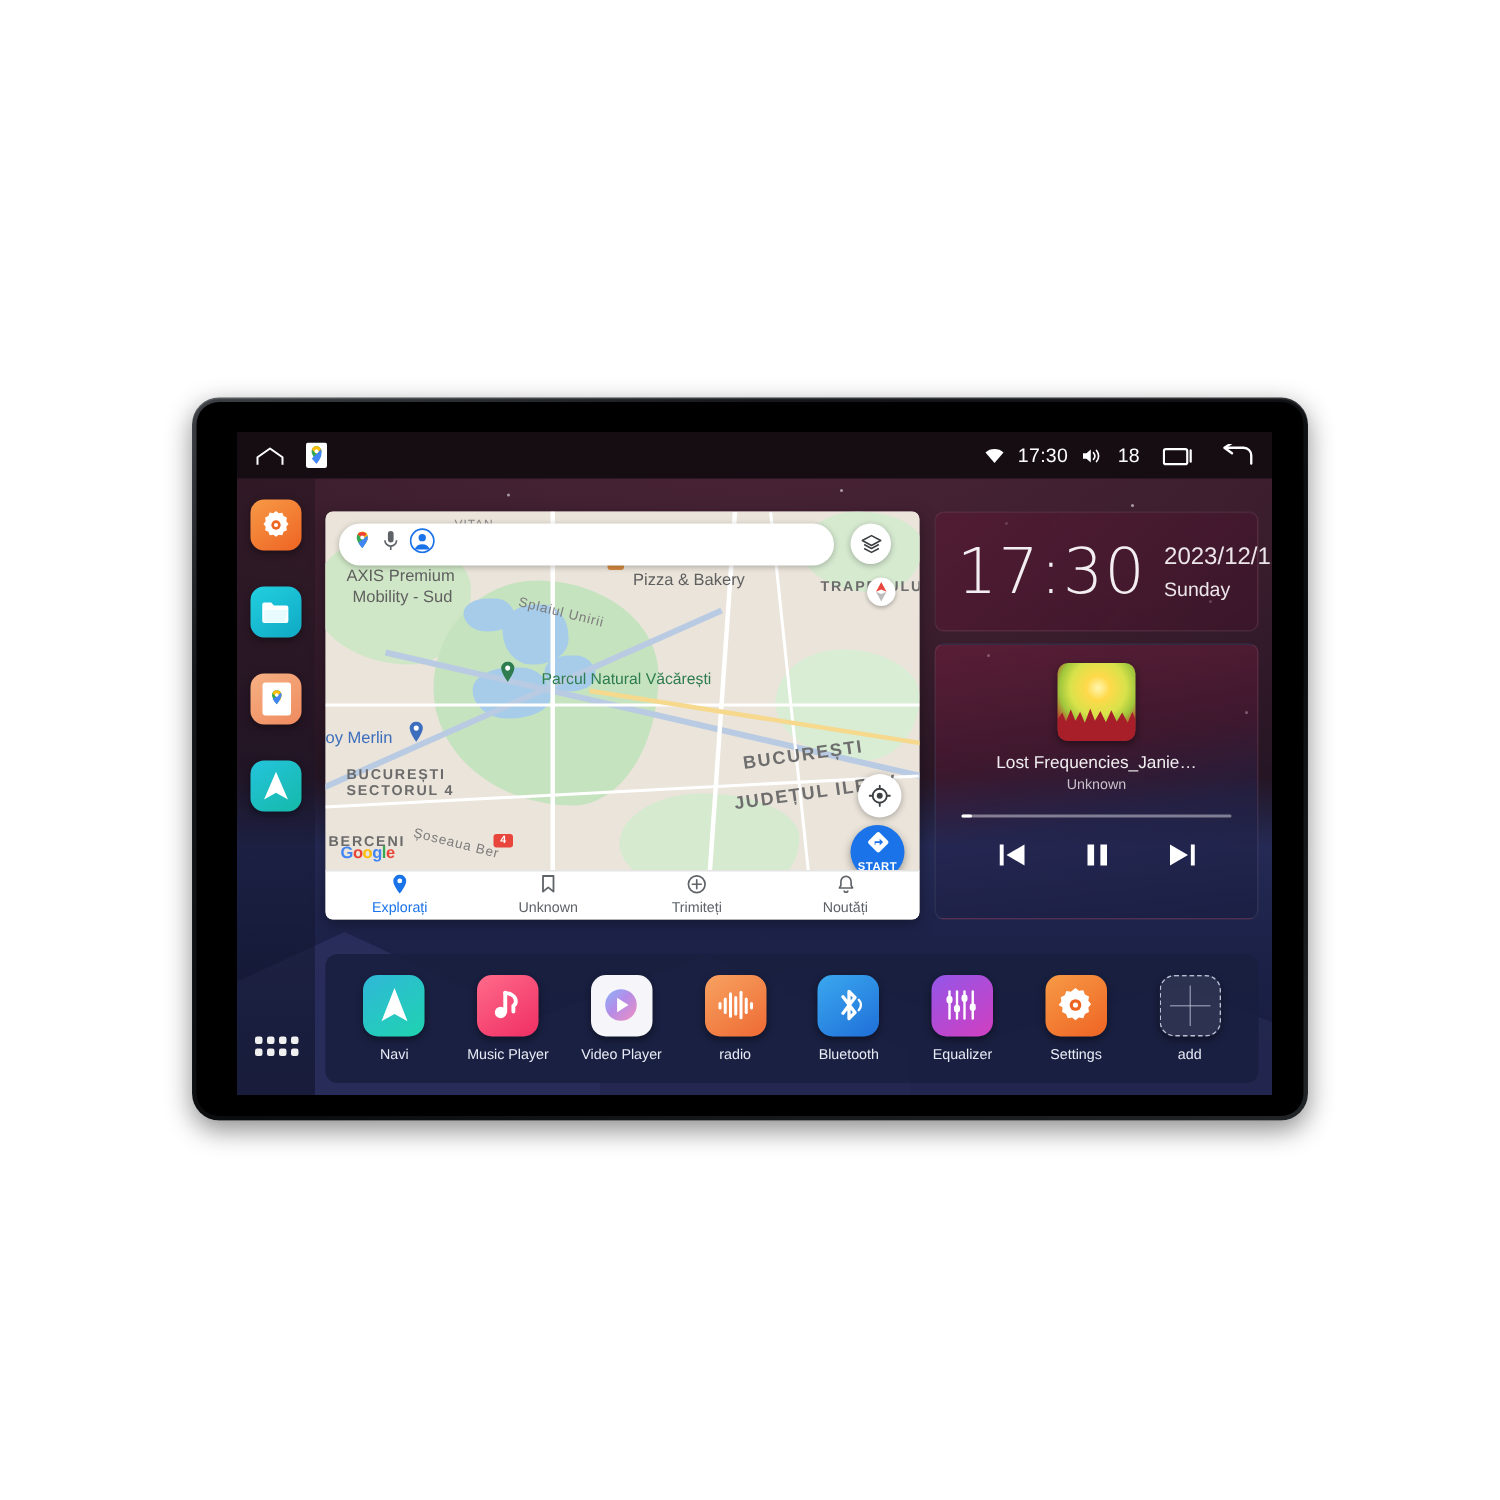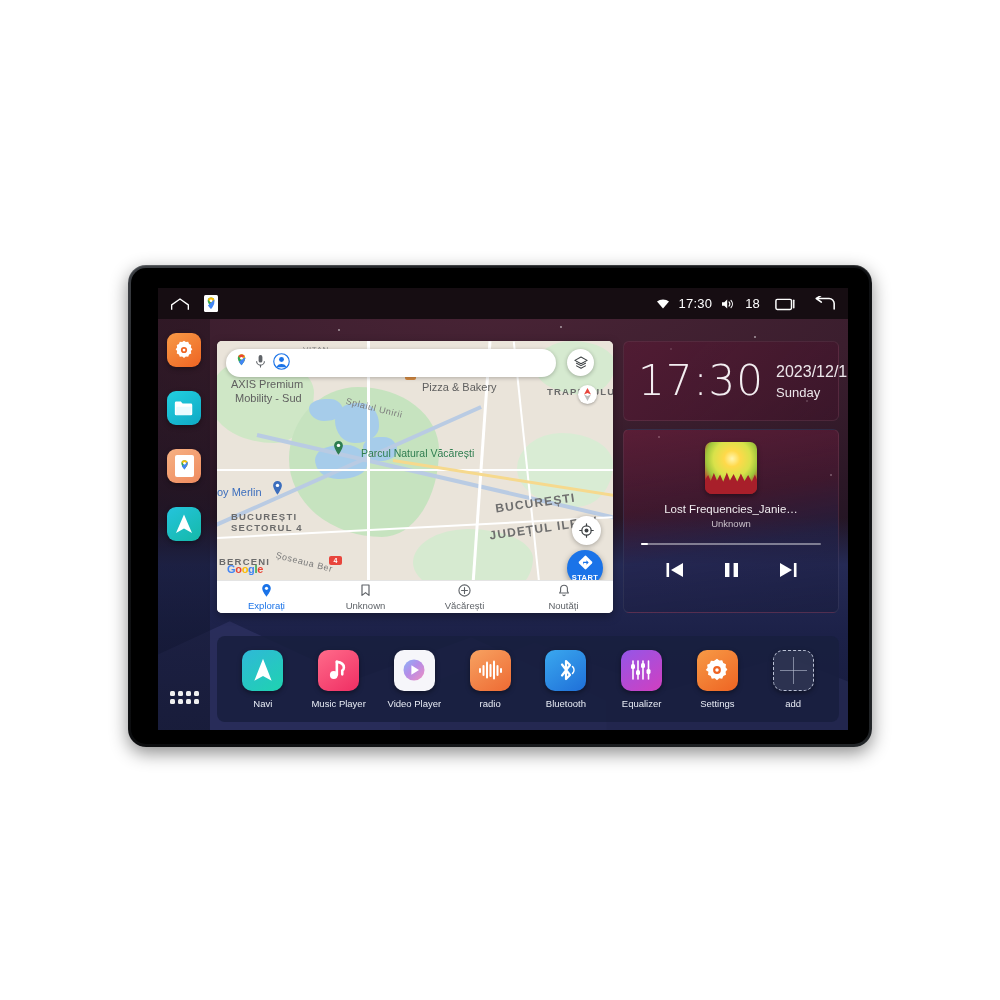--- a/index.html
+++ b/index.html
@@ -510,21 +510,21 @@
           </span>
           <span>Unknown</span>
         </div>
         <div class="navitem">
           <span>
             <svg width="13" height="13" viewBox="0 0 14 14">
                   <circle cx="7" cy="7" r="6" fill="none" stroke="#5f6368" stroke-width="1.2"></circle>
                   <path d="M7 3.8v6.4M3.8 7h6.4" stroke="#5f6368" stroke-width="1.2" stroke-linecap="round"></path>
                 </svg>
           </span>
-          <span>Văcărești</span>
+          <span>Trimiteți</span>
         </div>
         <div class="navitem">
           <span>
             <svg width="12" height="13" viewBox="0 0 12 13">
                   <path d="M6 1.2a3.4 3.4 0 0 0-3.4 3.4v2.6L1.6 9h8.8L9.4 7.2V4.6A3.4 3.4 0 0 0 6 1.2z" fill="none" stroke="#5f6368" stroke-width="1.1" stroke-linejoin="round"></path>
                   <path d="M4.8 10.6a1.2 1.2 0 0 0 2.4 0" fill="none" stroke="#5f6368" stroke-width="1.1"></path>
                 </svg>
           </span>
           <span>Noutăți</span>
         </div>

